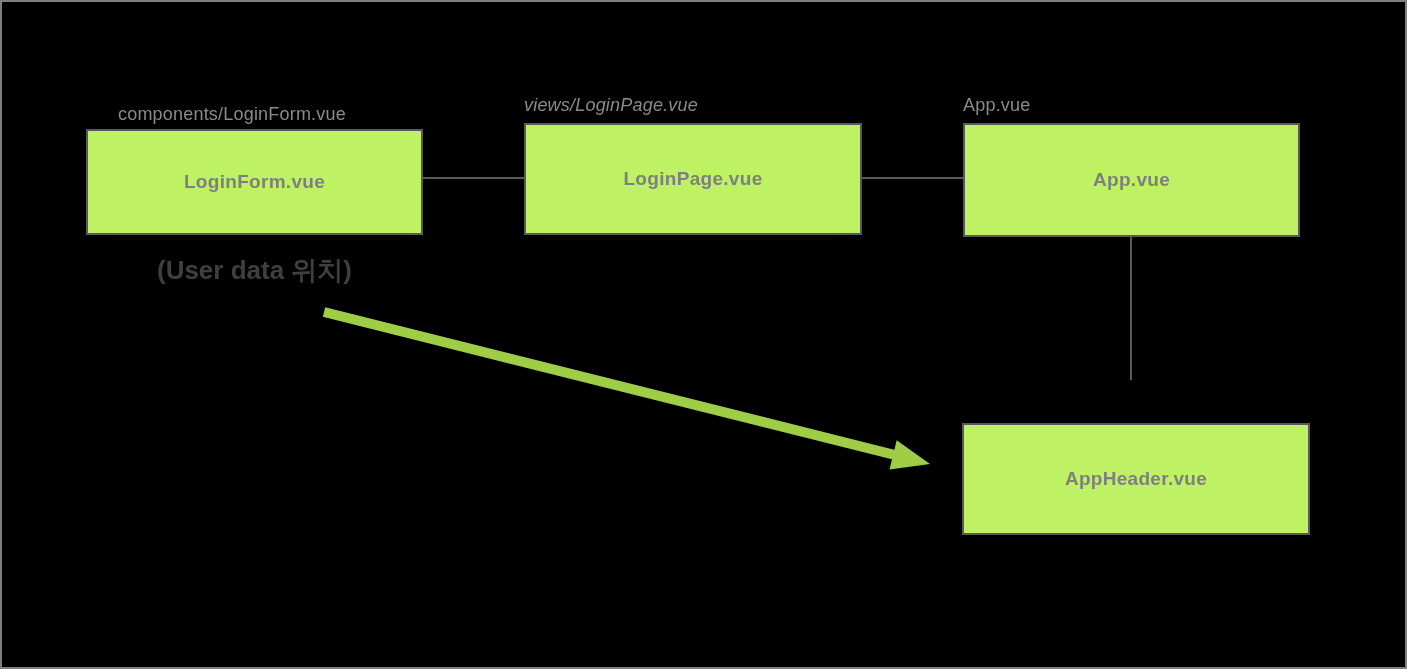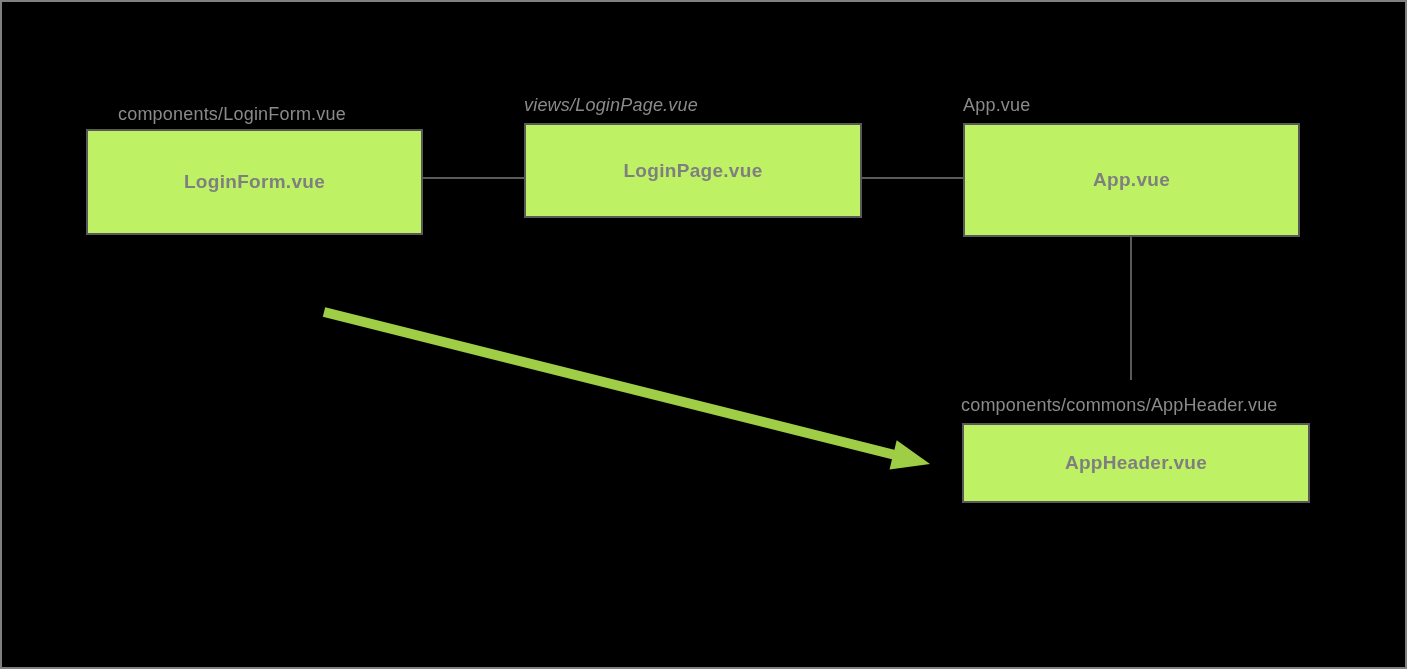--- a/index.html
+++ b/index.html
@@ -66,33 +66,33 @@
   <div class="connector" style="left:421px; top:175px; width:101px; height:2px;"></div>
   <div class="connector" style="left:860px; top:175px; width:101px; height:2px;"></div>
   <div class="connector" style="left:1128px; top:235px; width:2px; height:143px;"></div>
 
   <div class="node-label" style="left:84px; top:102px;margin-left:32px;">components/LoginForm.vue</div>
   <div class="node" style="left:84px; top:127px; width:337px; height:106px;">
     <span class="node-title">LoginForm.vue</span>
   </div>
 
   <div class="node-label" style="left:522px; top:93px;font-style:italic;">views/LoginPage.vue</div>
-  <div class="node" style="left:522px; top:121px; width:338px; height:95px;">
+  <div class="node" style="left:522px; top:121px; width:338px; height:112px;">
     <span class="node-title">LoginPage.vue</span>
   </div>
 
   <div class="node-label" style="left:961px; top:93px;">App.vue</div>
   <div class="node" style="left:961px; top:121px; width:337px; height:114px;">
     <span class="node-title">App.vue</span>
   </div>
 
-  <div class="node-label" style="left:959px; top:393px;">components/commons/AppHeader.vue</div>
-  <div class="node" style="left:960px; top:421px; width:348px; height:80px;">
+  <div class="node" style="left:960px; top:421px; width:348px; height:112px;">
     <span class="node-title">AppHeader.vue</span>
   </div>
 
+  <div class="caption" style="left:84px; top:251px; width:337px;">(User data 위치)</div>
 
   <svg class="arrow-layer" width="1403" height="665" viewBox="0 0 1403 665">
     <line x1="322" y1="310" x2="893" y2="453" stroke-width="10" stroke="#a0cd46"></line>
     <polygon points="928,462 887.5,467.4 894.7,438.3" fill="#a0cd46"></polygon>
   </svg>
 
 </div>
 
 </body></html>

